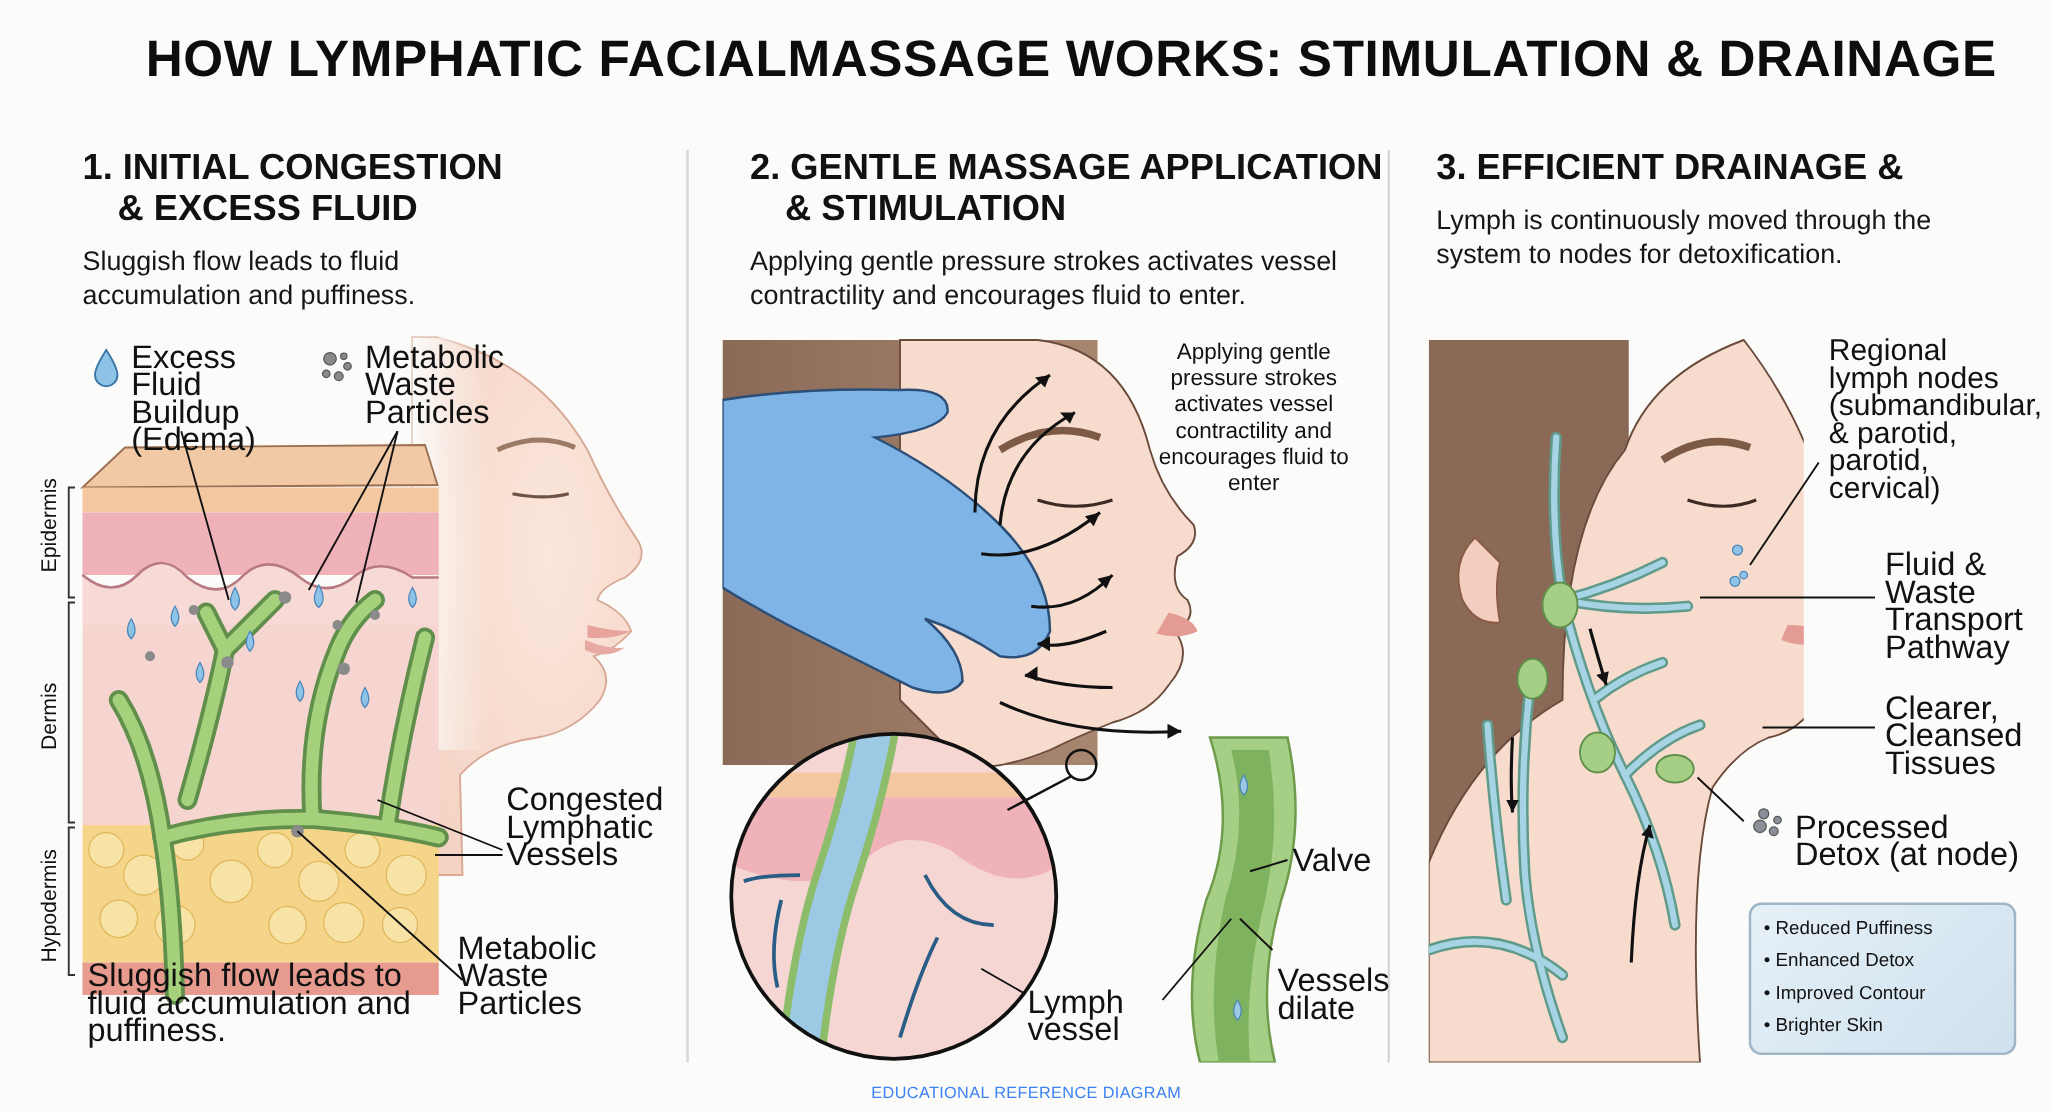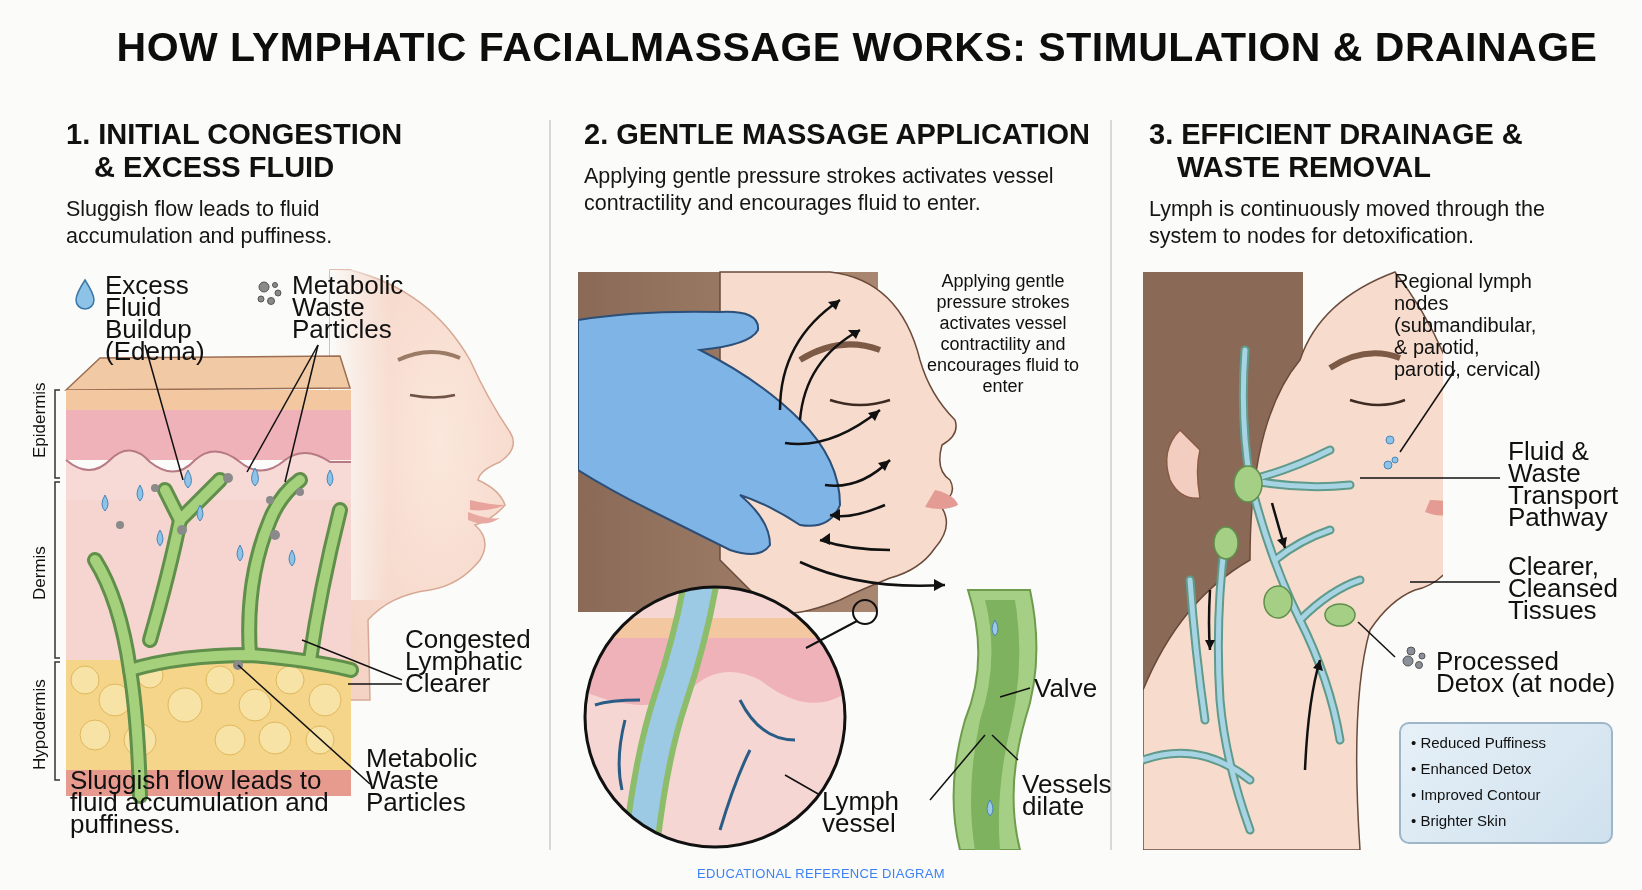--- a/index.html
+++ b/index.html
@@ -145,27 +145,28 @@
       <circle cx="7" cy="21" r="3"></circle>
       <circle cx="17" cy="23" r="3.5"></circle>
     </g>
   </svg>
 <div class="lbl" style="left:292px;top:274px;width:90px">Metabolic Waste Particles</div>
 
 <div class="vlabel" style="left:30px;top:458px">Epidermis</div>
 <div class="vlabel" style="left:30px;top:600px">Dermis</div>
 <div class="vlabel" style="left:30px;top:770px">Hypodermis</div>
 
-<div class="lbl" style="left:405px;top:628px;width:110px">Congested Lymphatic Clearer</div>
+<div class="lbl" style="left:405px;top:628px;width:110px">Congested Lymphatic Vessels</div>
 <div class="lbl" style="left:366px;top:747px;width:150px">Metabolic Waste Particles</div>
 <div class="lbl" style="left:70px;top:769px;width:270px">Sluggish flow leads to fluid accumulation and puffiness.</div>
 
-<div class="panel" style="left:584px;width:520px">
+<div class="panel" style="left:600px;width:520px">
   <div class="ph">
     <span>2. GENTLE MASSAGE APPLICATION</span>
+    <span class="l2">&amp; STIMULATION</span>
   </div>
   <div class="pd" style="width:500px">Applying gentle pressure strokes activates vessel contractility and encourages fluid to enter.</div>
 </div>
 
 <svg style="left:578px;top:270px" width="520" height="580" viewBox="578 270 520 580">
   <defs>
     <linearGradient id="hair2" x1="0" x2="1">
         <stop offset="0" stop-color="#8a6a57"></stop>
         <stop offset="1" stop-color="#a98670"></stop>
       </linearGradient>
@@ -232,21 +233,20 @@
 </svg>
 
 <div class="lbl r" style="left:918px;top:271px;width:170px;font-size:18px;line-height:21px;text-align:center">Applying gentle pressure strokes activates vessel contractility and encourages fluid to enter</div>
 <div class="lbl" style="left:1034px;top:677px">Valve</div>
 <div class="lbl" style="left:1022px;top:773px;width:70px">Vessels dilate</div>
 <div class="lbl" style="left:822px;top:790px;width:70px">Lymph vessel</div>
 
 <div class="panel" style="left:1149px;width:480px">
   <div class="ph">
     <span>3. EFFICIENT DRAINAGE &amp;</span>
-    <span class="l2">WASTE REMOVAL</span>
   </div>
   <div class="pd" style="width:420px">Lymph is continuously moved through the system to nodes for detoxification.</div>
 </div>
 
 <svg style="left:1143px;top:270px" width="300" height="580" viewBox="1143 270 300 580">
   <rect x="1143" y="272" width="160" height="420" fill="#8a6a57"></rect>
   <path d="M1395 272 Q1440 330 1460 400 Q1490 430 1462 450 Q1455 480 1470 495 Q1478 510 1462 520 Q1472 540 1455 560 Q1440 585 1415 590 Q1390 600 1370 630 Q1350 700 1360 850 L1143 850 L1143 690 Q1180 600 1250 560 Q1250 420 1300 360 Q1320 300 1395 272Z" fill="#f7dccd" stroke="#6a4a3a" stroke-width="1.5"></path>
   <path d="M1330 368 Q1365 345 1400 358" stroke="#7d5a45" stroke-width="6" fill="none"></path>
   <path d="M1350 400 Q1380 410 1405 400" stroke="#3d2a22" stroke-width="2.5" fill="none"></path>
   <path d="M1430 500 Q1458 500 1462 510 Q1445 520 1425 512Z" fill="#e39b94"></path>
@@ -296,21 +296,21 @@
 
 <svg style="left:1143px;top:270px" width="499" height="580" viewBox="1143 270 499 580">
   <g stroke="#111" stroke-width="1.5">
     <line x1="1455" y1="370" x2="1400" y2="452"></line>
     <line x1="1360" y1="478" x2="1500" y2="478"></line>
     <line x1="1410" y1="582" x2="1500" y2="582"></line>
     <line x1="1358" y1="622" x2="1395" y2="657"></line>
   </g>
 </svg>
 
-<div class="lbl" style="left:1394px;top:270px;width:150px;font-size:20px;line-height:22px">Regional lymph nodes (submandibular, &amp; parotid, parotid, cervical)</div>
+<div class="lbl" style="left:1463px;top:270px;width:150px;font-size:24px;line-height:22px">Regional lymph nodes (submandibular, &amp; parotid, parotid, cervical)</div>
 <div class="lbl" style="left:1508px;top:440px;width:100px">Fluid &amp; Waste Transport Pathway</div>
 <div class="lbl" style="left:1508px;top:555px;width:100px">Clearer, Cleansed Tissues</div>
 <svg style="left:1400px;top:645px" width="30" height="26" viewBox="0 0 30 26">
     <g fill="#8a8f99" stroke="#555" stroke-width="1">
       <circle cx="11" cy="6" r="4"></circle>
       <circle cx="22" cy="11" r="3"></circle>
       <circle cx="8" cy="16" r="5"></circle>
       <circle cx="19" cy="20" r="3.5"></circle>
     </g>
   </svg>

